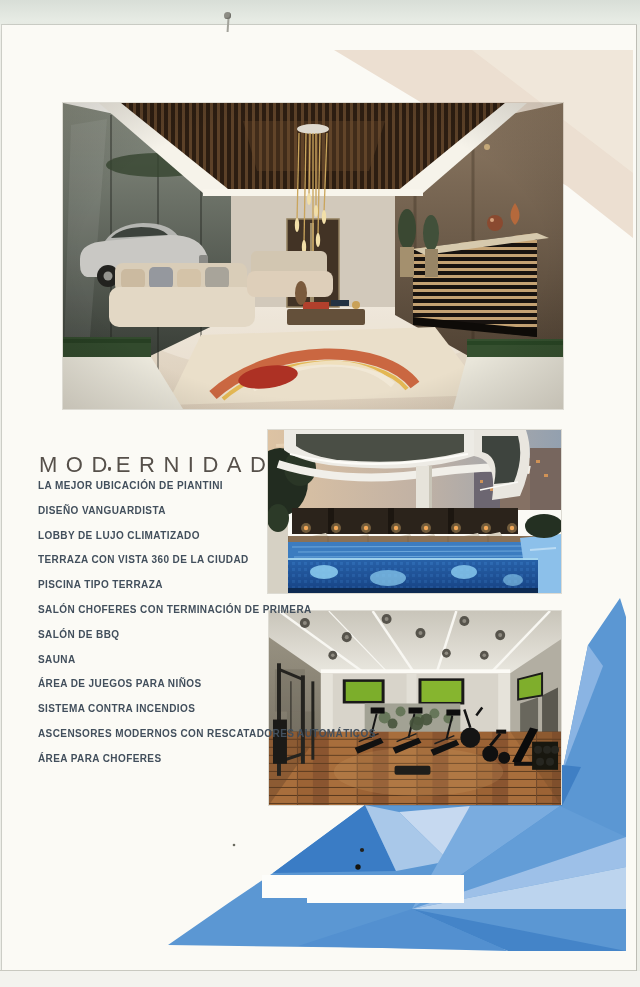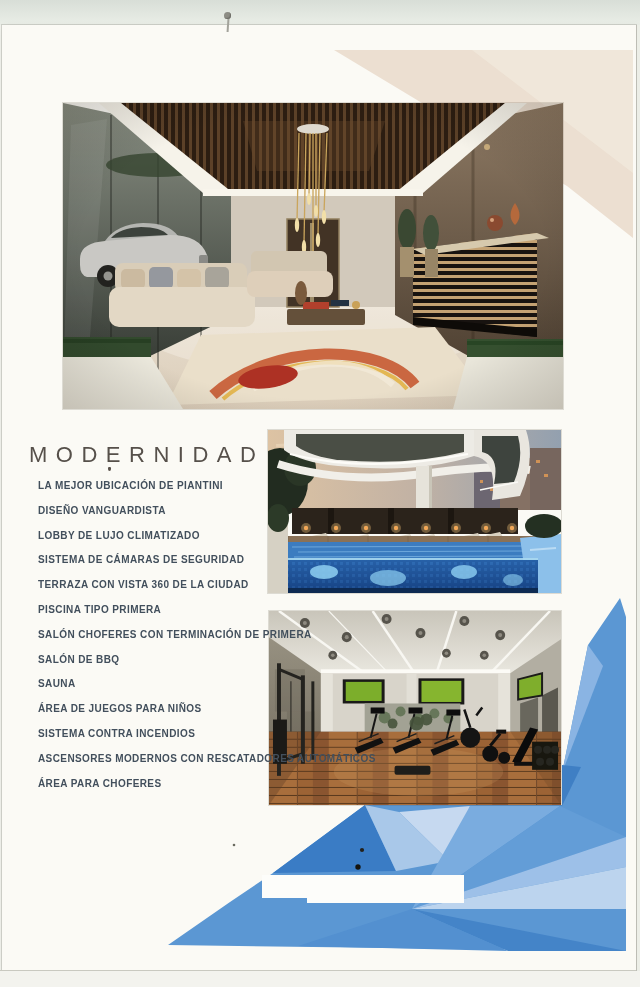--- a/index.html
+++ b/index.html
@@ -12,21 +12,21 @@
   .paper{position:absolute;left:2px;top:25px;width:634px;height:945px;background:#fbfaf5;
         box-shadow:0 0 0 1px rgba(150,150,140,.35), 2px 3px 8px rgba(0,0,0,.10);}
   .deco-svg{position:absolute;left:0;top:0;width:634px;height:945px;pointer-events:none;}
   .deco-top{z-index:0;}
   .deco-bottom{z-index:1;}
   .photo{position:absolute;overflow:hidden;z-index:2;box-shadow:0 0 0 1px rgba(90,80,60,.18);}
   .photo svg{display:block;width:100%;height:100%;}
   .photo-lobby{left:61px;top:78px;width:500px;height:306px;}
   .photo-pool{left:266px;top:405px;width:293px;height:163px;}
   .photo-gym{left:267px;top:586px;width:292px;height:194px;}
-  .page-title{position:absolute;left:27px;top:415px;z-index:3;margin:0;
+  .page-title{position:absolute;left:27px;top:415px;z-index:3;margin:10px;
         font-size:22px;font-weight:400;letter-spacing:8.5px;color:#56504a;line-height:30px;white-space:nowrap;}
   .title-artifact{position:absolute;left:106px;top:442px;width:3px;height:4px;background:#5a524c;border-radius:40% 40% 60% 60%;z-index:3;}
   .amenities{position:absolute;left:28px;top:441px;margin:8px;padding:0;list-style:none;z-index:3;width:420px;}
   .amenities li{line-height:24.8px;height:24.8px;font-size:10px;font-weight:700;
         letter-spacing:.4px;color:#424f5c;white-space:nowrap;}
   .pushpin{position:absolute;left:222px;top:12px;width:12px;height:24px;z-index:4;}
   .pushpin .head{position:absolute;left:2px;top:0;width:7px;height:7px;border-radius:50%;background:#8d8d85;box-shadow:inset -1px -1px 1px #6d6d66;}
   .pushpin .tail{position:absolute;left:5px;top:7px;width:2px;height:13px;background:#a3a39b;transform:rotate(4deg);}
 </style>
 </head>
@@ -453,23 +453,22 @@
       </svg>
     </div>
 
     <h1 class="page-title">MODERNIDAD</h1>
     <div class="title-artifact"></div>
 
     <ul class="amenities">
       <li>LA MEJOR UBICACIÓN DE PIANTINI</li>
       <li>DISEÑO VANGUARDISTA</li>
       <li>LOBBY DE LUJO CLIMATIZADO</li>
-      <li>SISTEMA DE CÁMARAS DE SEGURIDAD</li>
       <li>TERRAZA CON VISTA 360 DE LA CIUDAD</li>
-      <li>PISCINA TIPO PRIMERA</li>
+      <li>PISCINA TIPO TERRAZA</li>
       <li>SALÓN CHOFERES CON TERMINACIÓN DE PRIMERA</li>
       <li>SALÓN DE BBQ</li>
       <li>SAUNA</li>
       <li>ÁREA DE JUEGOS PARA NIÑOS</li>
       <li>SISTEMA CONTRA INCENDIOS</li>
       <li>ASCENSORES MODERNOS CON RESCATADORES AUTOMÁTICOS</li>
       <li>ÁREA PARA CHOFERES</li>
     </ul>
   </div>
 

